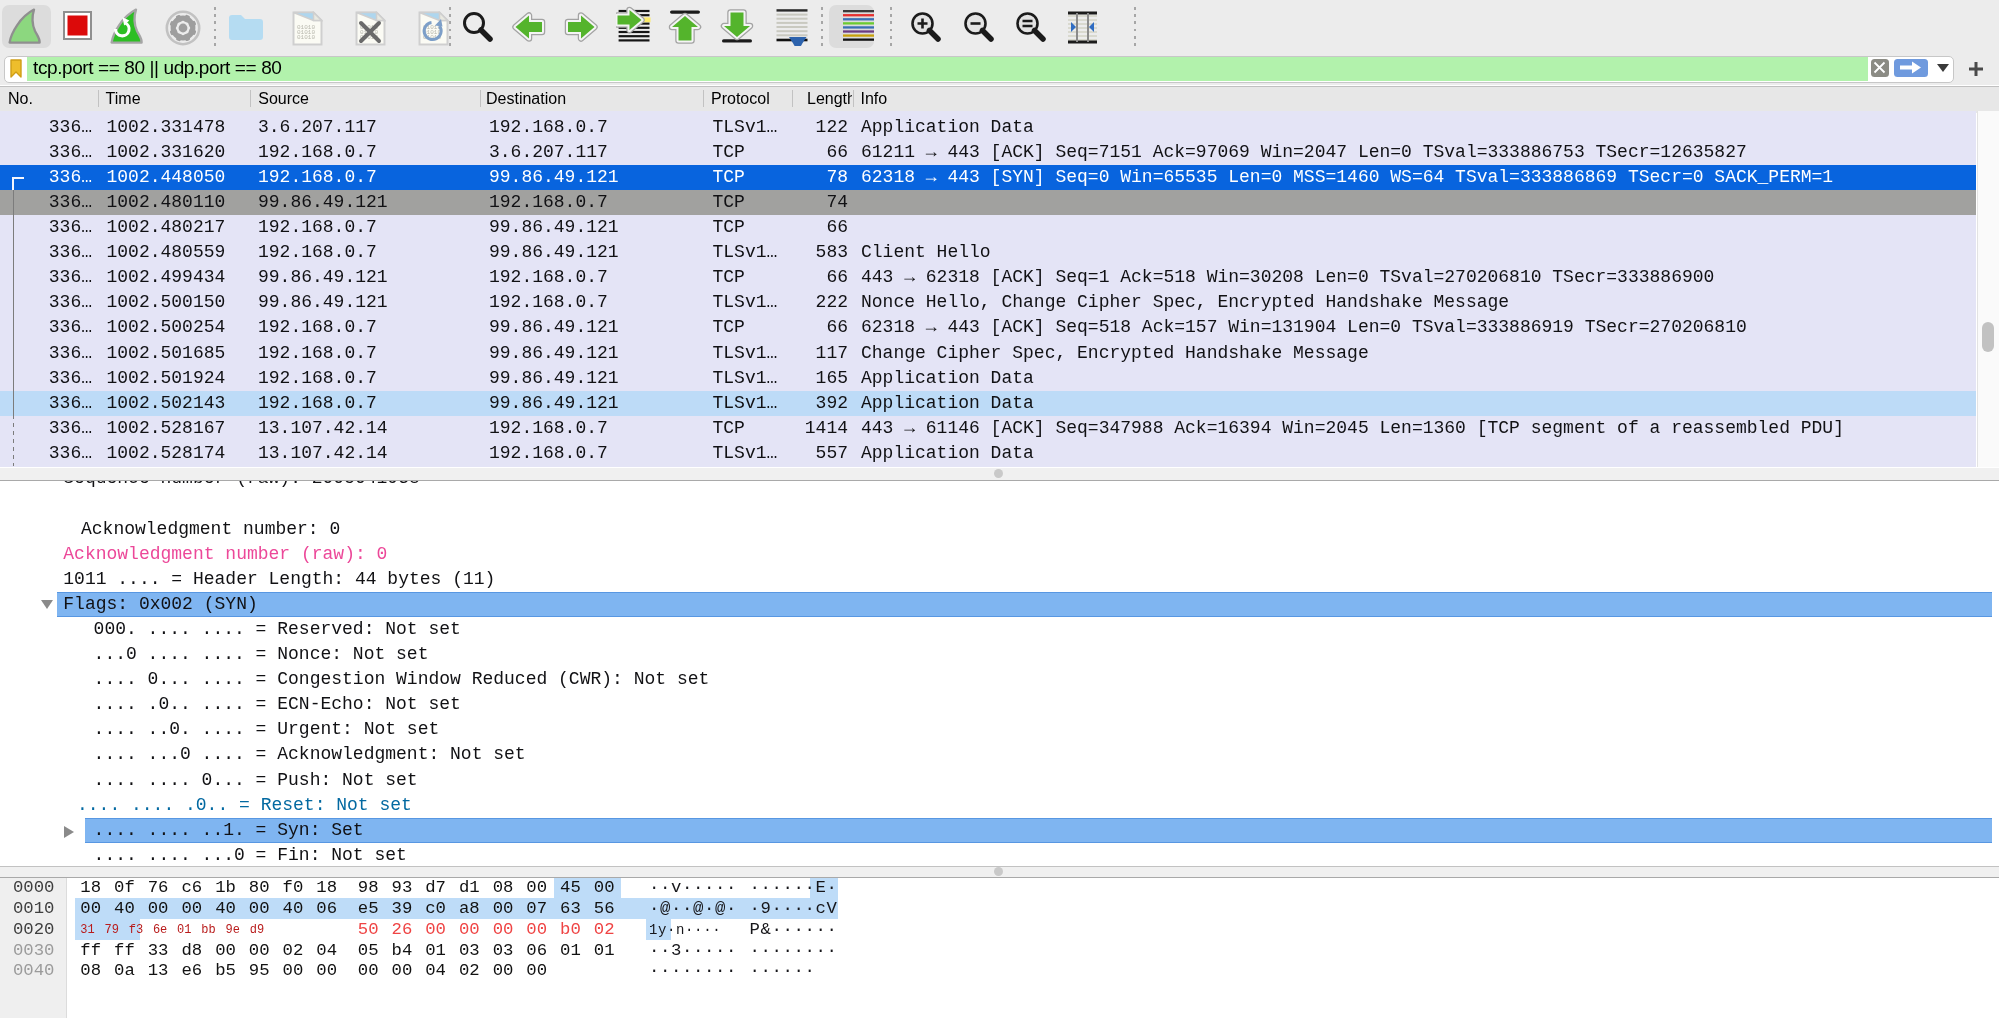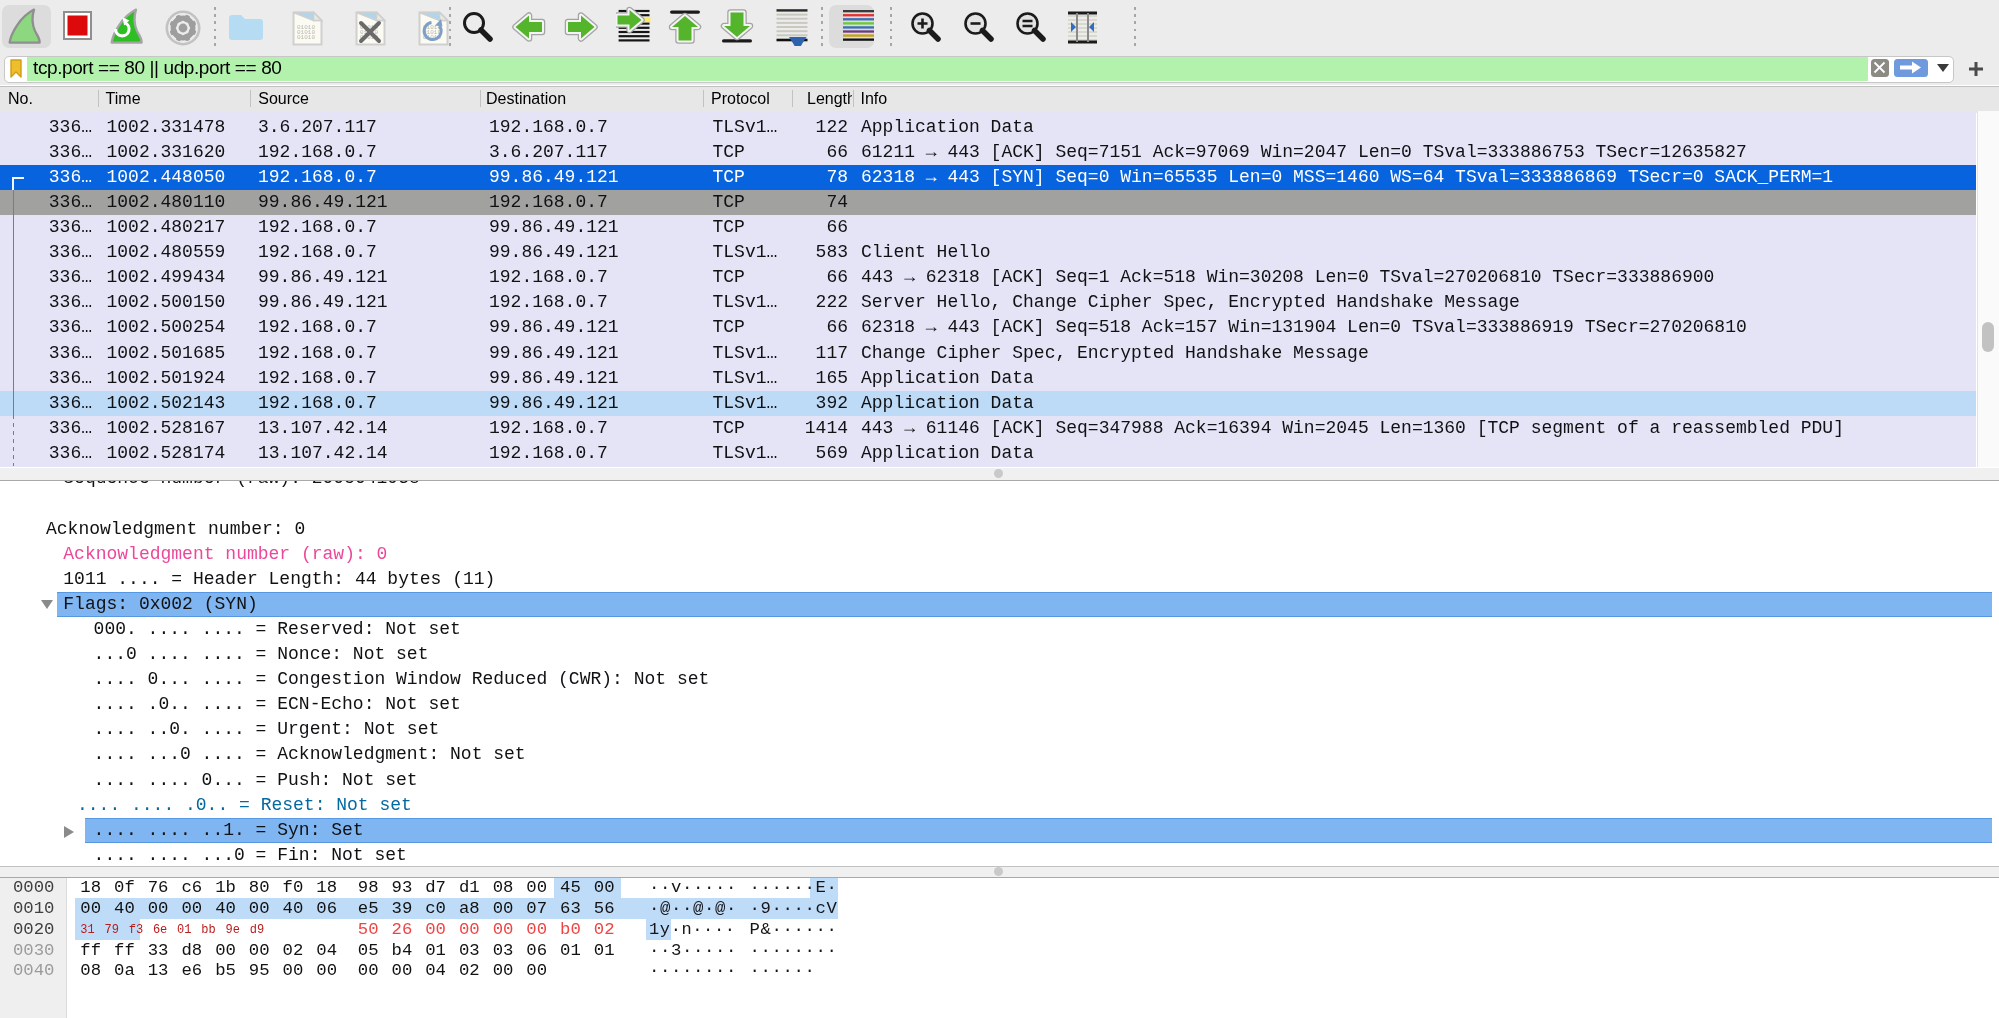--- a/index.html
+++ b/index.html
@@ -272,21 +272,21 @@
     <span class="cell" style="left:826.4px">66</span>
     <span class="cell" style="left:861px">443 → 62318 [ACK] Seq=1 Ack=518 Win=30208 Len=0 TSval=270206810 TSecr=333886900</span>
   </div>
 <div class="row" style="top:292.35px;height:21px;line-height:21px;color:#111114;overflow:hidden">
     <span class="cell" style="left:48.8px">336…</span>
     <span class="cell" style="left:106.5px">1002.500150</span>
     <span class="cell" style="left:258px">99.86.49.121</span>
     <span class="cell" style="left:489px">192.168.0.7</span>
     <span class="cell" style="left:712.5px">TLSv1…</span>
     <span class="cell" style="left:815.6px">222</span>
-    <span class="cell" style="left:861px">Server Hello, Change Cipher Spec, Encrypted Handshake Message</span>
+    <span class="cell" style="left:861px">Nonce Hello, Change Cipher Spec, Encrypted Handshake Message</span>
   </div>
 <div class="row" style="top:317.45px;height:21px;line-height:21px;color:#111114;overflow:hidden">
     <span class="cell" style="left:48.8px">336…</span>
     <span class="cell" style="left:106.5px">1002.500254</span>
     <span class="cell" style="left:258px">192.168.0.7</span>
     <span class="cell" style="left:489px">99.86.49.121</span>
     <span class="cell" style="left:712.5px">TCP</span>
     <span class="cell" style="left:826.4px">66</span>
     <span class="cell" style="left:861px">62318 → 443 [ACK] Seq=518 Ack=157 Win=131904 Len=0 TSval=333886919 TSecr=270206810</span>
   </div>
@@ -326,34 +326,34 @@
     <span class="cell" style="left:712.5px">TCP</span>
     <span class="cell" style="left:804.8px">1414</span>
     <span class="cell" style="left:861px">443 → 61146 [ACK] Seq=347988 Ack=16394 Win=2045 Len=1360 [TCP segment of a reassembled PDU]</span>
   </div>
 <div class="row" style="top:442.95px;height:21px;line-height:21px;color:#111114;overflow:hidden">
     <span class="cell" style="left:48.8px">336…</span>
     <span class="cell" style="left:106.5px">1002.528174</span>
     <span class="cell" style="left:258px">13.107.42.14</span>
     <span class="cell" style="left:489px">192.168.0.7</span>
     <span class="cell" style="left:712.5px">TLSv1…</span>
-    <span class="cell" style="left:815.6px">569</span>
+    <span class="cell" style="left:815.6px">557</span>
     <span class="cell" style="left:861px">Application Data</span>
   </div>
 <div class="ab" style="left:12.4px;top:177.3px;width:11.9px;height:2px;background:#f4f6fd"></div>
 <div class="ab" style="left:12.4px;top:177.3px;width:2px;height:12.7px;background:#f4f6fd"></div>
 <div class="ab" style="left:12.7px;top:190px;width:1.4px;height:225px;background:#7c7c7c"></div>
 <div class="ab" style="left:12.7px;top:415px;width:1.4px;height:51px;background:repeating-linear-gradient(to bottom,#7c7c7c 0 4px,transparent 4px 8px)"></div>
 <div class="ab" style="left:1976.5px;top:110.8px;width:22.5px;height:356.7px;background:#fafafa;border-left:1px solid #e3e3e3"></div>
 <div class="ab" style="left:1981.5px;top:322px;width:12px;height:30px;background:#c2c2c2;border-radius:6px"></div>
 <div class="ab" style="left:0;top:467.5px;width:1999px;height:12.7px;background:#f0f0f0;border-bottom:1px solid #a9a9a9"></div>
 <div class="ab" style="left:994px;top:469px;width:9px;height:9px;background:#c9c9c9;border-radius:50%"></div>
 <div class="ab" style="left:0;top:481.2px;width:1999px;height:384.3px;background:#fff;overflow:hidden">
 <div class="ab mono" style="left:63.3px;top:-12.85px;font-size:18px;line-height:21px;color:#111114">Sequence number (raw): 2005041938</div>
-<div class="ab mono" style="left:46px;top:37.35px;font-size:18px;line-height:21px;color:#111114">Acknowledgment number: 0</div>
+<div class="ab mono" style="left:81px;top:37.35px;font-size:18px;line-height:21px;color:#111114">Acknowledgment number: 0</div>
 <div class="ab mono" style="left:63.3px;top:62.45px;font-size:18px;line-height:21px;color:#ec4899">Acknowledgment number (raw): 0</div>
 <div class="ab mono" style="left:63.3px;top:87.55px;font-size:18px;line-height:21px;color:#111114">1011 .... = Header Length: 44 bytes (11)</div>
 <div class="ab" style="left:56.7px;top:110.60px;width:1935.3px;height:25.10px;background:#7fb5f1;border-top:1.4px solid #5897e2;border-bottom:1.4px solid #5897e2;box-sizing:border-box"></div>
 <div class="ab mono" style="left:63.3px;top:112.65px;font-size:18px;line-height:21px;color:#111114">Flags: 0x002 (SYN)</div>
 <div class="ab mono" style="left:93.6px;top:137.75px;font-size:18px;line-height:21px;color:#111114">000. .... .... = Reserved: Not set</div>
 <div class="ab mono" style="left:93.6px;top:162.85px;font-size:18px;line-height:21px;color:#111114">...0 .... .... = Nonce: Not set</div>
 <div class="ab mono" style="left:93.6px;top:187.95px;font-size:18px;line-height:21px;color:#111114">.... 0... .... = Congestion Window Reduced (CWR): Not set</div>
 <div class="ab mono" style="left:93.6px;top:213.05px;font-size:18px;line-height:21px;color:#111114">.... .0.. .... = ECN-Echo: Not set</div>
 <div class="ab mono" style="left:93.6px;top:238.15px;font-size:18px;line-height:21px;color:#111114">.... ..0. .... = Urgent: Not set</div>
 <div class="ab mono" style="left:93.6px;top:263.25px;font-size:18px;line-height:21px;color:#111114">.... ...0 .... = Acknowledgment: Not set</div>
@@ -380,21 +380,21 @@
 <div class="ab mono" style="left:13px;top:899.05px;font-size:17.3px;line-height:20.75px;color:#3f3f3f">0010</div>
 <div class="ab mono" style="left:80.3px;top:899.05px;font-size:17.3px;line-height:20.75px;word-spacing:2.6px;color:#121212">00 40 00 00 40 00 40 06</div>
 <div class="ab mono" style="left:357.8px;top:899.05px;font-size:17.3px;line-height:20.75px;word-spacing:2.6px;color:#121212">e5 39 c0 a8 00 07 63 56</div>
 <div class="ab mono" style="left:649px;top:899.05px;font-size:17.3px;line-height:20.75px;letter-spacing:0.62px;color:#16161a">·@··@·@·</div>
 <div class="ab mono" style="left:749.5px;top:899.05px;font-size:17.3px;line-height:20.75px;letter-spacing:0.62px;color:#16161a">·9····cV</div>
 <div class="ab" style="left:75px;top:919.00px;width:65px;height:20.75px;background:#bedcf8"></div>
 <div class="ab" style="left:645.8px;top:919.00px;width:25px;height:20.75px;background:#bedcf8"></div>
 <div class="ab mono" style="left:13px;top:919.80px;font-size:17.3px;line-height:20.75px;color:#3f3f3f">0020</div>
 <div class="ab mono" style="left:80.3px;top:919.80px;font-size:12px;line-height:20.75px;word-spacing:2.6px;color:#b91c1c">31 79 f3 6e 01 bb 9e d9</div>
 <div class="ab mono" style="left:357.8px;top:919.80px;font-size:17.3px;line-height:20.75px;word-spacing:2.6px;color:#ef4444">50 26 00 00 00 00 b0 02</div>
-<div class="ab mono" style="left:649px;top:919.80px;font-size:17px;line-height:20.75px;letter-spacing:0.62px;color:#16161a">1y·n····</div>
+<div class="ab mono" style="left:649px;top:919.80px;font-size:14px;line-height:20.75px;letter-spacing:0.62px;color:#16161a">1y·n····</div>
 <div class="ab mono" style="left:749.5px;top:919.80px;font-size:17.3px;line-height:20.75px;letter-spacing:0.62px;color:#16161a">P&amp;······</div>
 <div class="ab mono" style="left:13px;top:940.55px;font-size:17.3px;line-height:20.75px;color:#9b9b9b">0030</div>
 <div class="ab mono" style="left:80.3px;top:940.55px;font-size:17.3px;line-height:20.75px;word-spacing:2.6px;color:#121212">ff ff 33 d8 00 00 02 04</div>
 <div class="ab mono" style="left:357.8px;top:940.55px;font-size:17.3px;line-height:20.75px;word-spacing:2.6px;color:#121212">05 b4 01 03 03 06 01 01</div>
 <div class="ab mono" style="left:649px;top:940.55px;font-size:17.3px;line-height:20.75px;letter-spacing:0.62px;color:#16161a">··3·····</div>
 <div class="ab mono" style="left:749.5px;top:940.55px;font-size:17.3px;line-height:20.75px;letter-spacing:0.62px;color:#16161a">········</div>
 <div class="ab mono" style="left:13px;top:961.30px;font-size:17.3px;line-height:20.75px;color:#9b9b9b">0040</div>
 <div class="ab mono" style="left:80.3px;top:961.30px;font-size:17.3px;line-height:20.75px;word-spacing:2.6px;color:#121212">08 0a 13 e6 b5 95 00 00</div>
 <div class="ab mono" style="left:357.8px;top:961.30px;font-size:17.3px;line-height:20.75px;word-spacing:2.6px;color:#121212">00 00 04 02 00 00</div>
 <div class="ab mono" style="left:649px;top:961.30px;font-size:17.3px;line-height:20.75px;letter-spacing:0.62px;color:#16161a">········</div>

